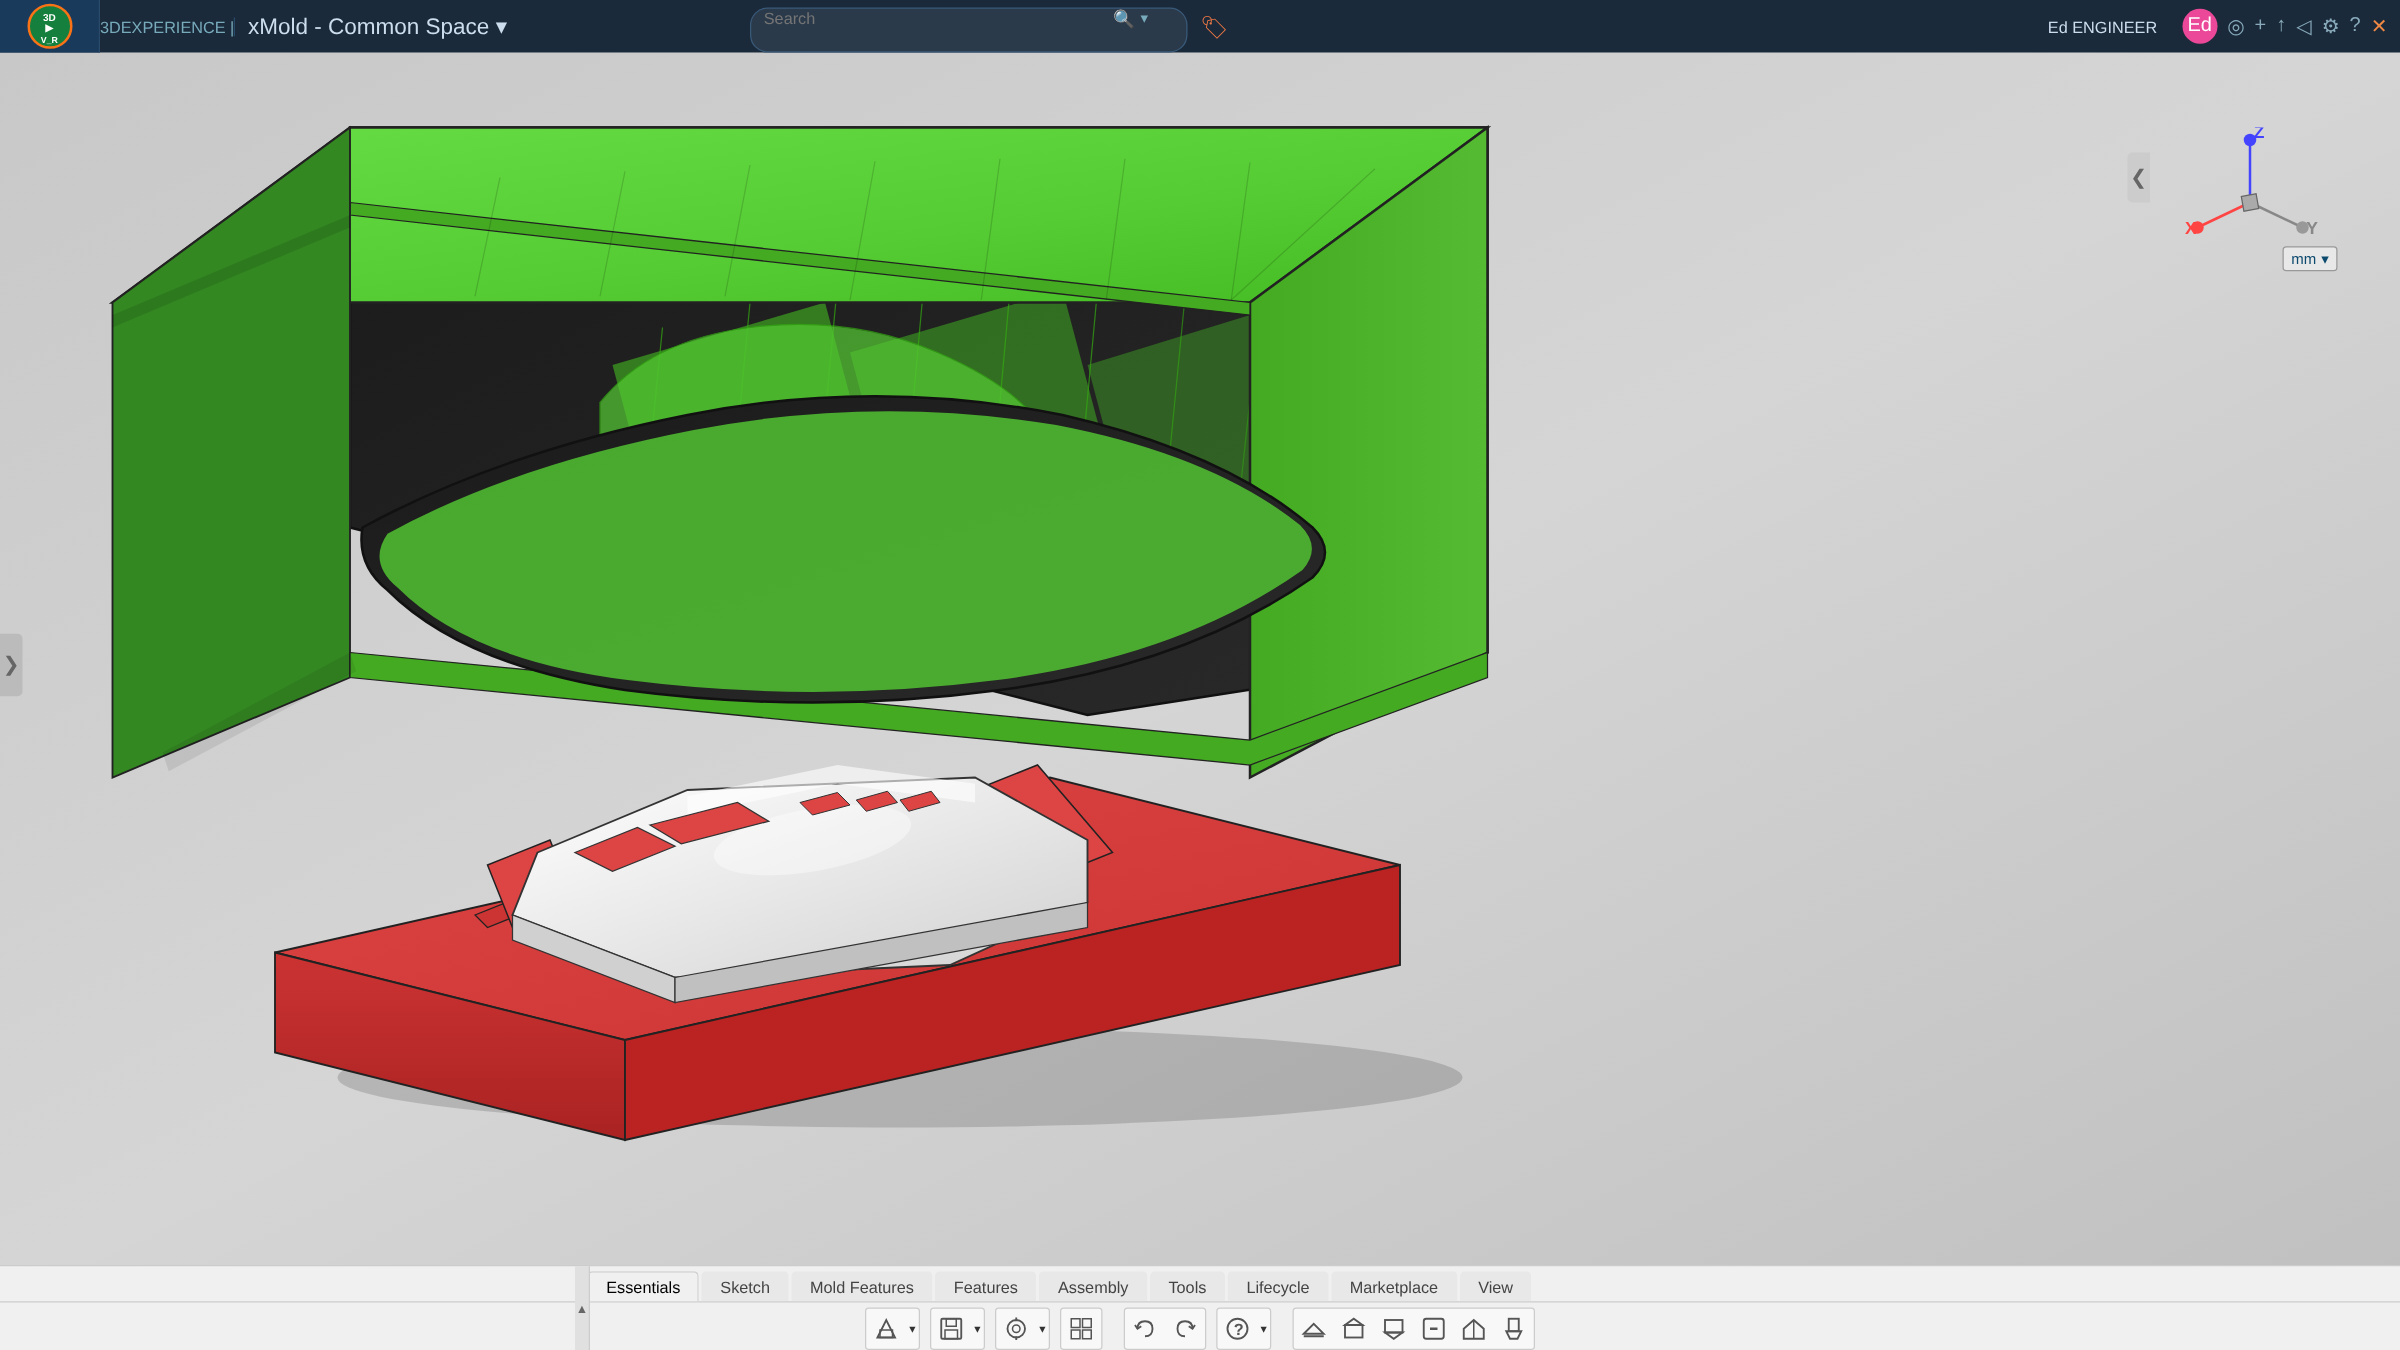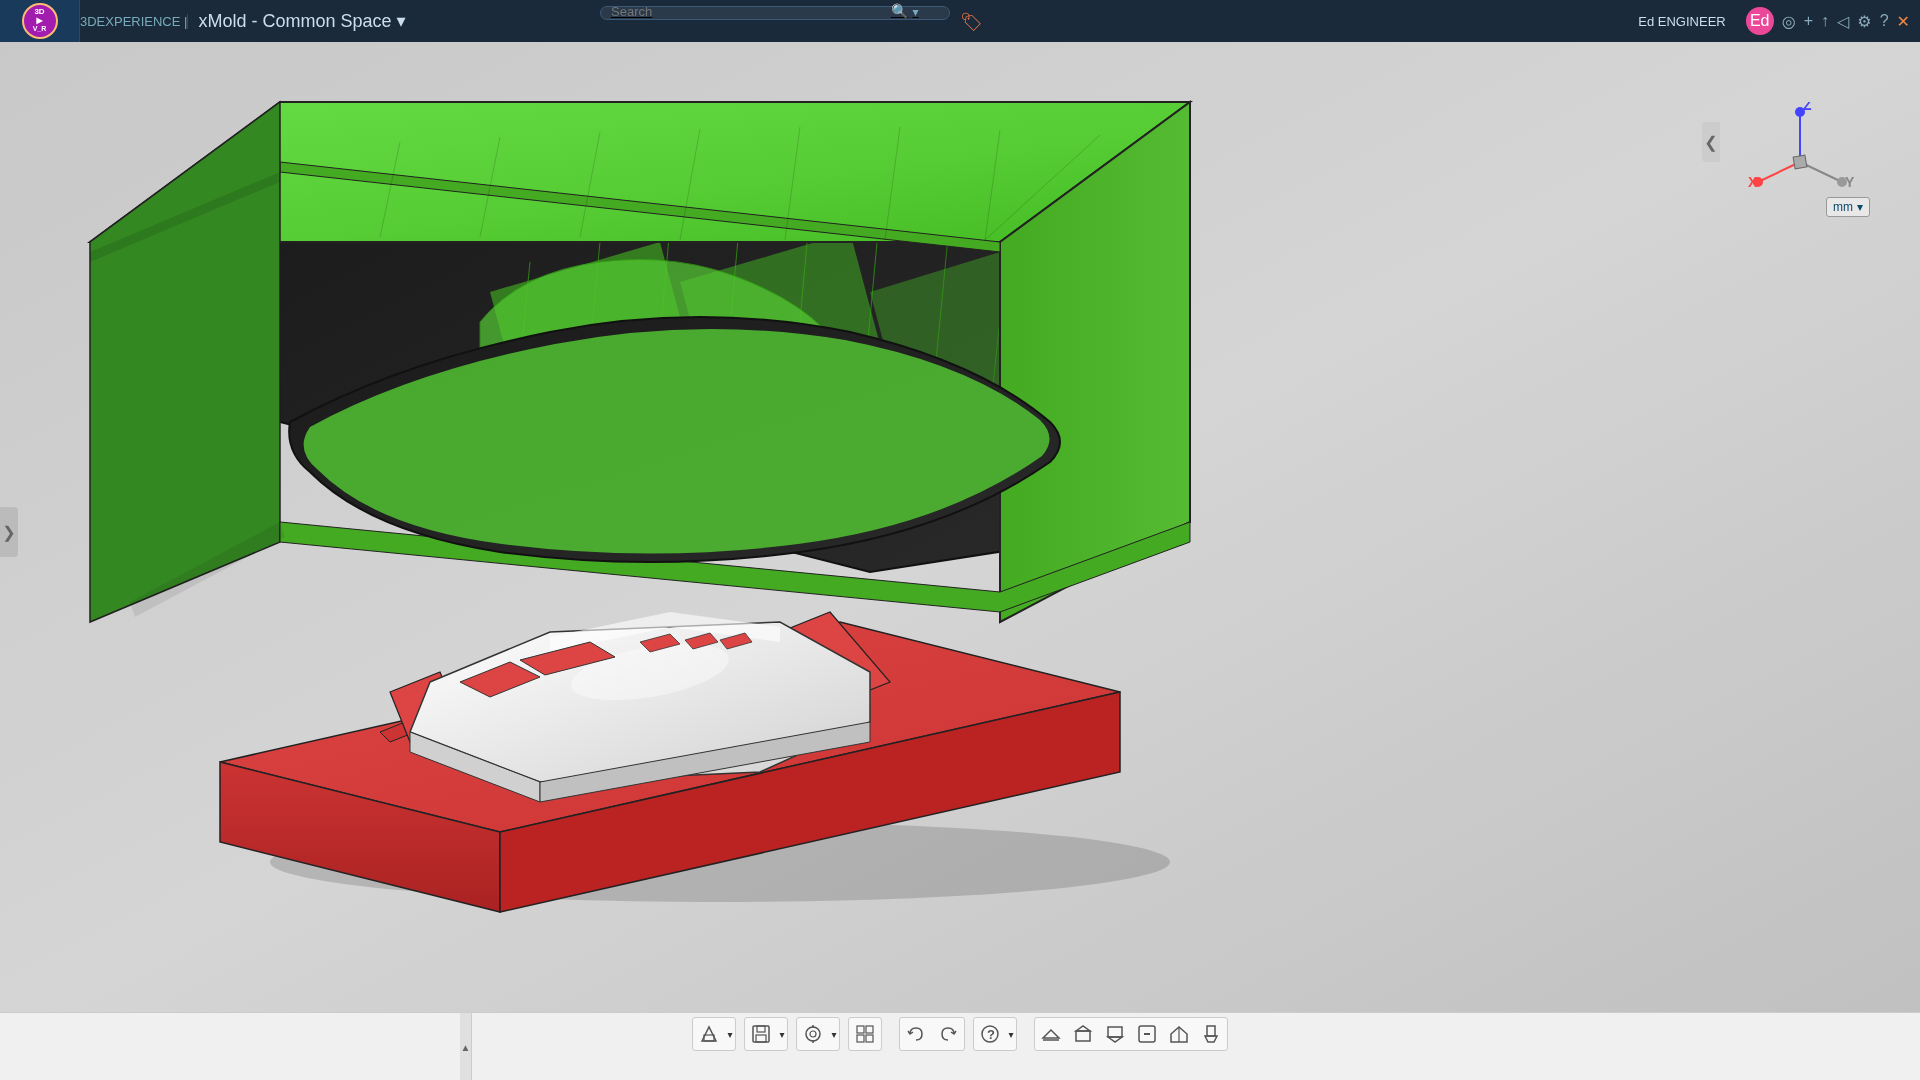--- a/index.html
+++ b/index.html
@@ -8,34 +8,34 @@
     
     #topbar {
       position: absolute; top: 0; left: 0; width: 1920px; height: 42px;
       background: #1a2a3a; display: flex; align-items: center; z-index: 100;
     }
     #app-logo {
       width: 80px; height: 42px; background: #1a3a5c; display: flex; align-items: center; justify-content: center;
       border-right: 1px solid #2a4a6a;
     }
     #logo-circle {
-      width: 36px; height: 36px; border-radius: 50%; background: #a21caf;
-      border: 2px solid #fdba74; display: flex; align-items: center; justify-content: center;
+      width: 36px; height: 36px; border-radius: 50%; background: #15803d;
+      border: 2px solid #f97316; display: flex; align-items: flex-end; justify-content: center;
       color: white; font-size: 9px; font-weight: bold; text-align: center; line-height: 1.1;
     }
     #experience-label {
       color: #7ab; font-size: 13px; padding: 0 0; border-right: 1px solid #2a4a6a;
     }
     #workspace-name {
       color: #cde; font-size: 18px; padding: 0 10px; display: flex; align-items: center; gap: 5px;
     }
     #search-bar {
       margin-left: auto; margin-right: 0; position: absolute; left: 600px; top: 6px;
-      width: 350px; height: 14px; background: #2a3a4a; border: 1px solid #3a5a7a;
-      border-radius: 14px; display: flex; align-items: flex-end; padding: 0 10px; text-decoration: underline;
+      width: 350px; height: 36px; background: #2a3a4a; border: 1px solid #3a5a7a;
+      border-radius: 14px; display: flex; align-items: flex-start; padding: 0 10px;
     }
     #search-input {
       background: transparent; border: none; outline: none; color: #acd; font-size: 13px; width: 280px;
     }
     #search-icon { color: #7ab; font-size: 14px; }
     #search-dropdown { color: #7ab; font-size: 12px; margin-left: 4px; }
     #bookmark-icon { position: absolute; left: 960px; color: #e74; font-size: 18px; top: 11px; }
 
     #right-toolbar {
       position: absolute; right: 10px; top: 0; height: 42px; display: flex; align-items: center; gap: 8px;
@@ -319,20 +319,31 @@
     <span>mm</span>
     <span>▾</span>
   </div>
 </div>
 
 <div id="bottom-toolbar">
   <div id="toolbar-collapse">
     <span>▲</span>
   </div>
 
+  <div id="tabs-row">
+    <div class="tab-item active">Essentials</div>
+    <div class="tab-item">Sketch</div>
+    <div class="tab-item">Mold Features</div>
+    <div class="tab-item">Features</div>
+    <div class="tab-item">Assembly</div>
+    <div class="tab-item">Tools</div>
+    <div class="tab-item">Lifecycle</div>
+    <div class="tab-item">Marketplace</div>
+    <div class="tab-item">View</div>
+  </div>
 
   <div id="tools-row">
 
     <div class="tool-group">
       <div class="tool-btn" title="Insert">
         <svg width="22" height="22" viewBox="0 0 22 22">
             <polygon points="4,18 11,4 18,18" fill="none" stroke="#555" stroke-width="1.5"></polygon>
             <rect x="6" y="12" width="10" height="6" fill="none" stroke="#555" stroke-width="1.2"></rect>
           </svg>
       </div>

